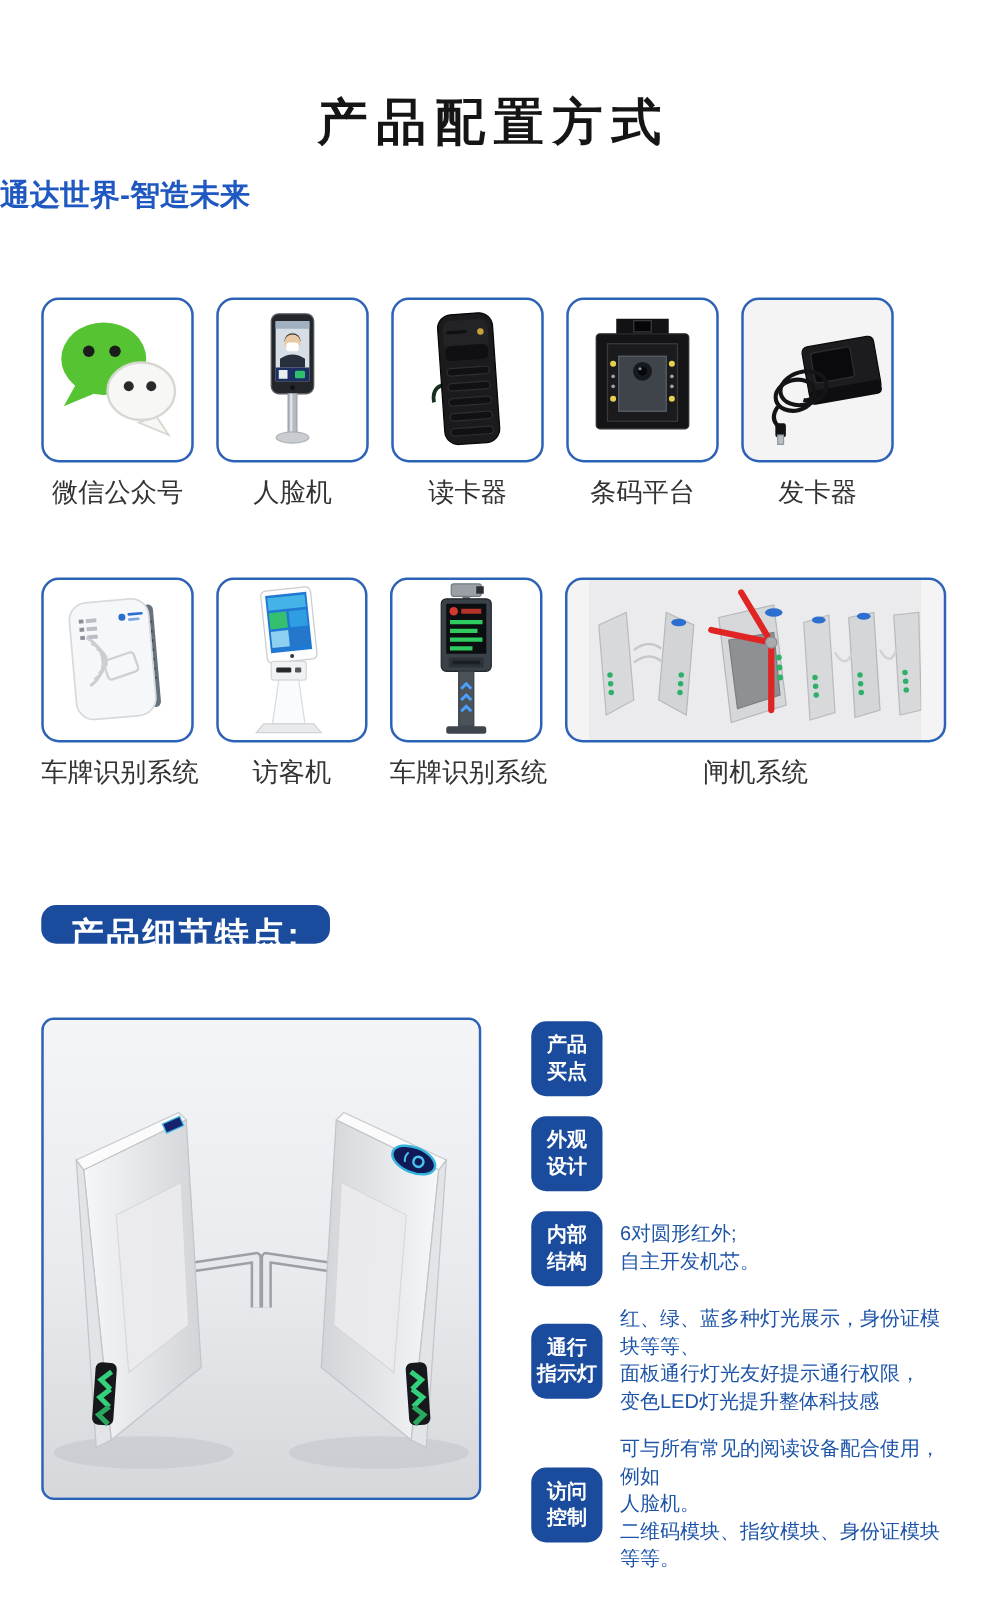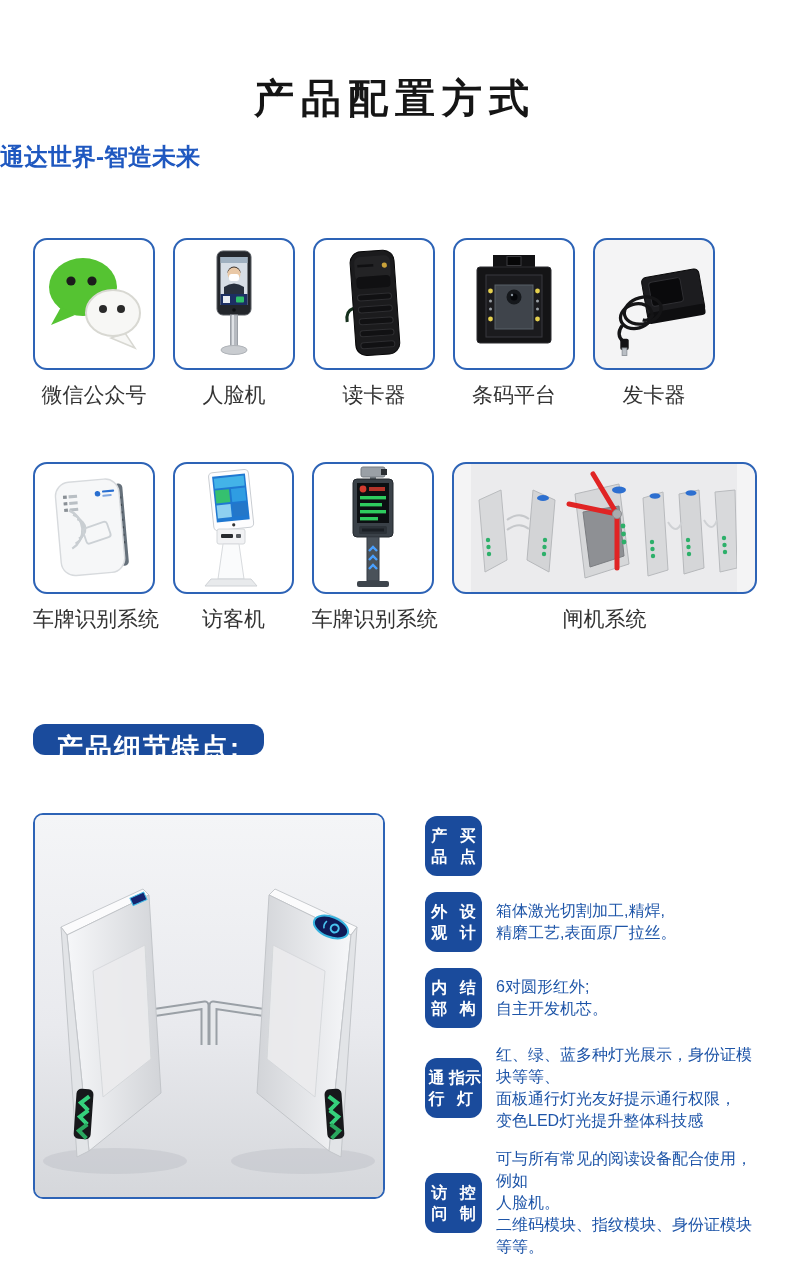--- a/index.html
+++ b/index.html
@@ -51,21 +51,21 @@
   .photo-panel {
     width:352px; height:386px; border:2px solid #2d63b6; border-radius:10px;
     overflow:hidden; flex-shrink:0; background:#e9eaee;
   }
   .features { margin-left:40px; padding-top:3px; flex:1; }
   .feature { display:flex; align-items:center; margin-bottom:16px; }
   .feature:last-child { margin-bottom:0; }
   .feat-tag {
     width:57px; min-height:60px; background:#1a4b9c; border-radius:12px;
     color:#ffffff; font-size:16px; font-weight:700; line-height:21px;
-    display:flex; flex-direction:row; align-items:center;
+    display:flex; flex-direction:column; align-items:center;
     justify-content:center; text-align:center; flex-shrink:0;
   }
   .feat-text { margin-left:14px; color:#1e55a8; font-size:16px; line-height:22px; }
 </style>
 </head>
 <body>
 
 <div class="page">
 
   <div class="title">产品配置方式</div>
@@ -384,24 +384,20 @@
           <span>产品</span>
           <span>买点</span>
         </div>
       </div>
 
       <div class="feature">
         <div class="feat-tag">
           <span>外观</span>
           <span>设计</span>
         </div>
-        <div class="feat-text">
-          <div>箱体激光切割加工,精焊,</div>
-          <div>精磨工艺,表面原厂拉丝。</div>
-        </div>
       </div>
 
       <div class="feature">
         <div class="feat-tag">
           <span>内部</span>
           <span>结构</span>
         </div>
         <div class="feat-text">
           <div>6对圆形红外;</div>
           <div>自主开发机芯。</div>

